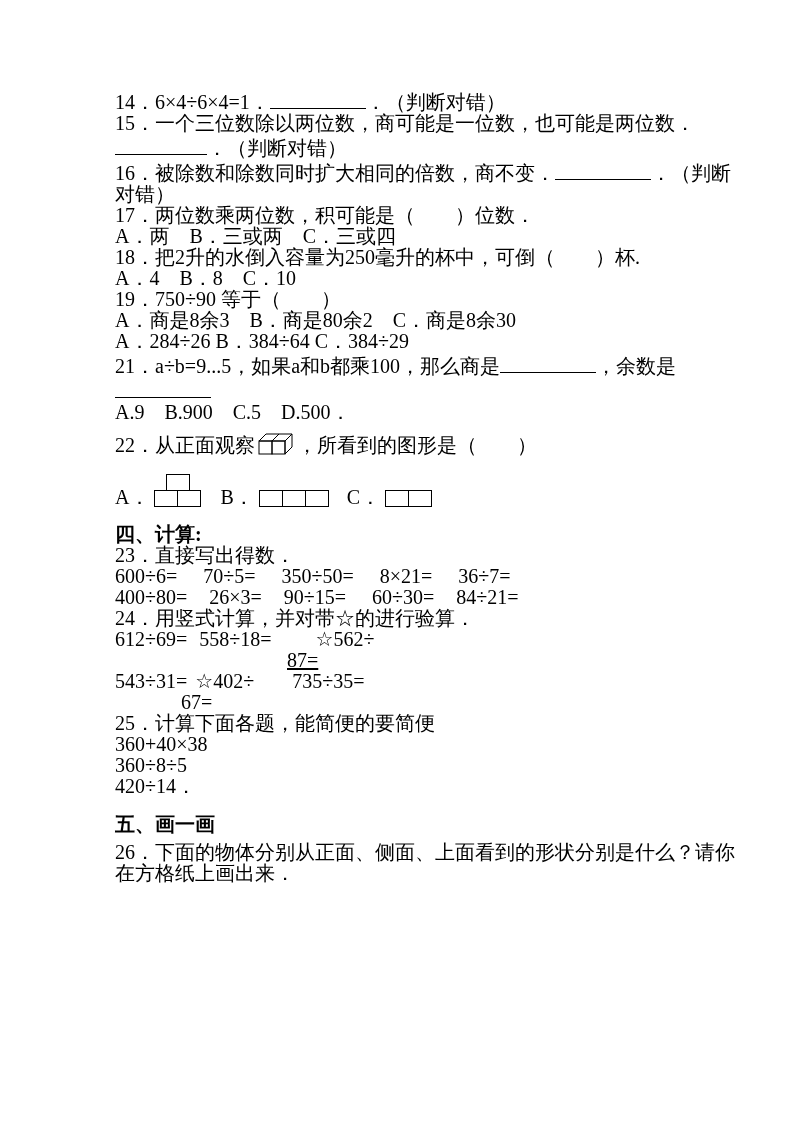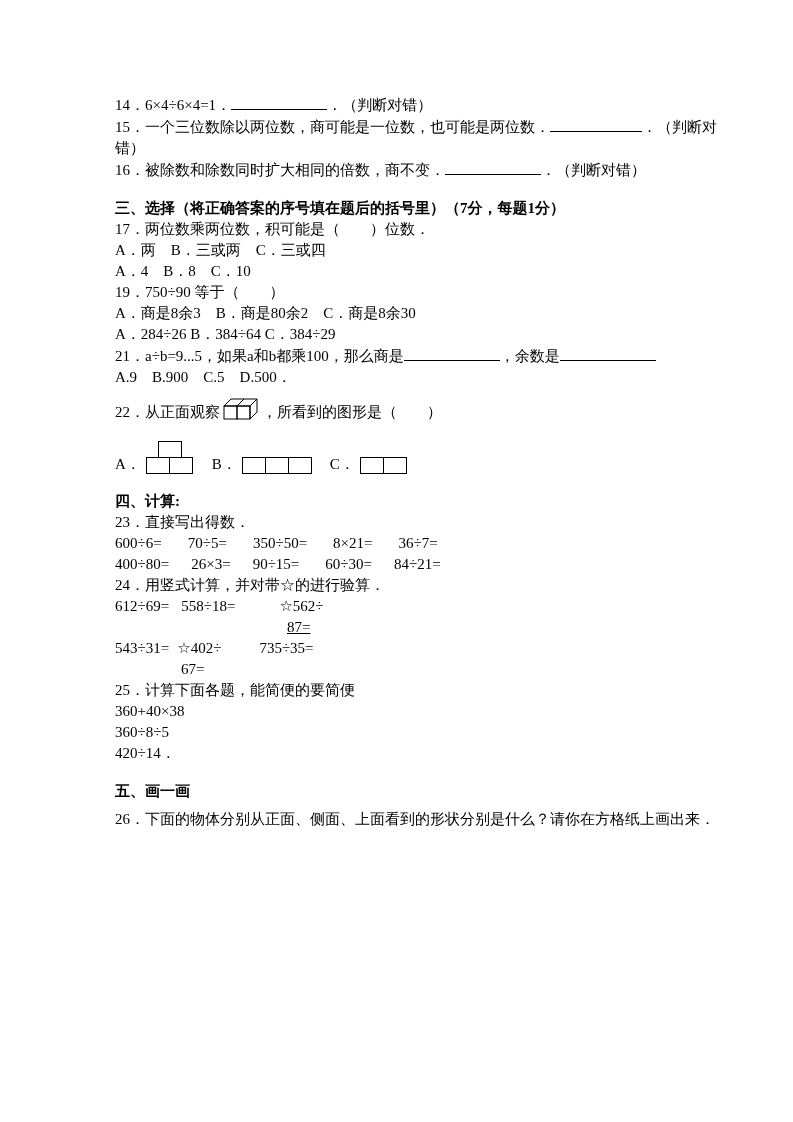--- a/index.html
+++ b/index.html
@@ -4,25 +4,24 @@
 <style>
   html,body{margin:0;padding:0;}
   body{
     width:793px;height:1122px;
     background:#ffffff;color:#000000;
     font-family:"Liberation Serif","DejaVu Serif",serif;
     overflow:hidden;
   }
   .content{
     margin-left:115px;
-    padding-top:64px;
+    padding-top:88px;
     width:625px;
-    font-size:15px;
+    font-size:20px;
     line-height:21px;
-    margin-top:30px;
   }
   .line{min-height:21px;}
   .heading{font-weight:bold;margin-top:17px;}
   .blank{
     display:inline-block;width:96px;height:1em;
     border-bottom:1px solid #000;
     vertical-align:baseline;
   }
   .blank.short{width:92px;}
   .q22line{margin-top:9px;}
@@ -61,25 +60,25 @@
 <body>
 
 <div class="content">
 
   <div class="line"><span>14．6×4÷6×4=1．</span><span class="blank"></span><span>．（判断对错）</span></div>
 
   <div class="line"><span>15．一个三位数除以两位数，商可能是一位数，也可能是两位数．</span><span class="blank short"></span><span>．（判断对错）</span></div>
 
   <div class="line"><span>16．被除数和除数同时扩大相同的倍数，商不变．</span><span class="blank"></span><span>．（判断对错）</span></div>
 
-  <div class="line heading">三、选择（将正确答案的序号填在题后的括号里）（7分，每题1分）</div>
 
   <div class="line">17．两位数乘两位数，积可能是（　　）位数．</div>
   <div class="line">A．两　B．三或两　C．三或四</div>
 
+  <div class="line">18．把2升的水倒入容量为250毫升的杯中，可倒（　　）杯.</div>
   <div class="line">A．4　B．8　C．10</div>
 
   <div class="line">19．750÷90 等于（　　）</div>
   <div class="line">A．商是8余3　B．商是80余2　C．商是8余30</div>
 
   <div class="line">A．284÷26 B．384÷64 C．384÷29</div>
 
   <div class="line"><span>21．a÷b=9...5，如果a和b都乘100，那么商是</span><span class="blank"></span><span>，余数是</span><span class="blank"></span></div>
   <div class="line">A.9　B.900　C.5　D.500．</div>
 

